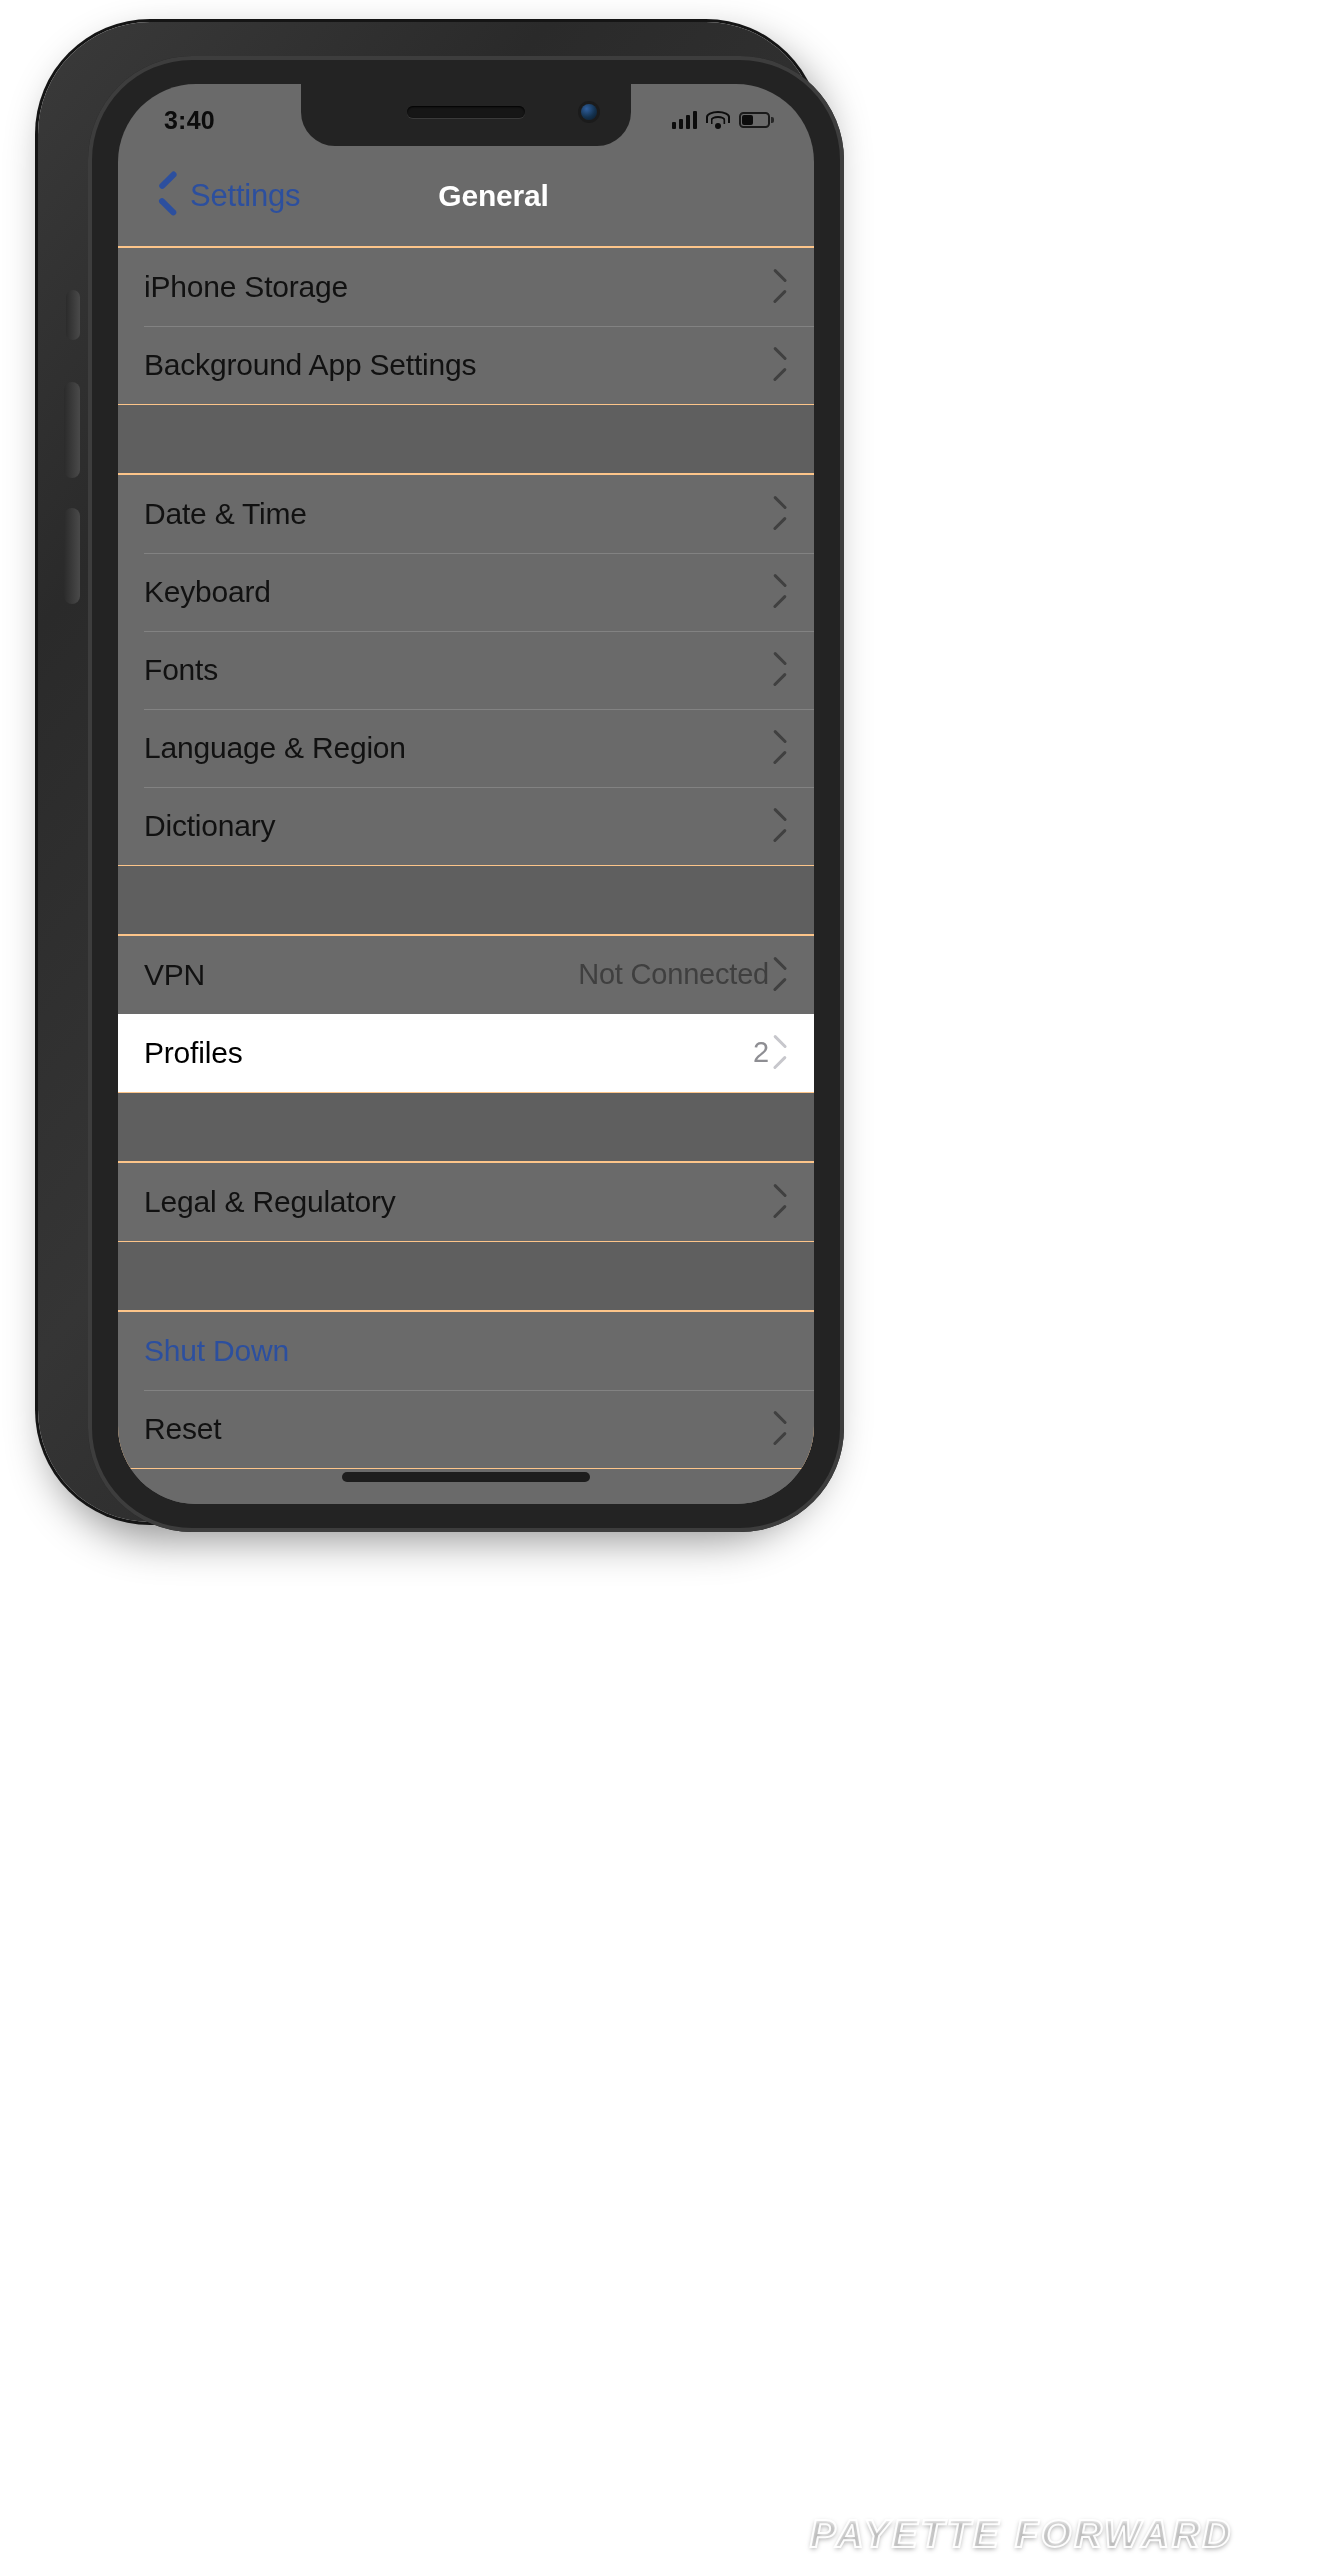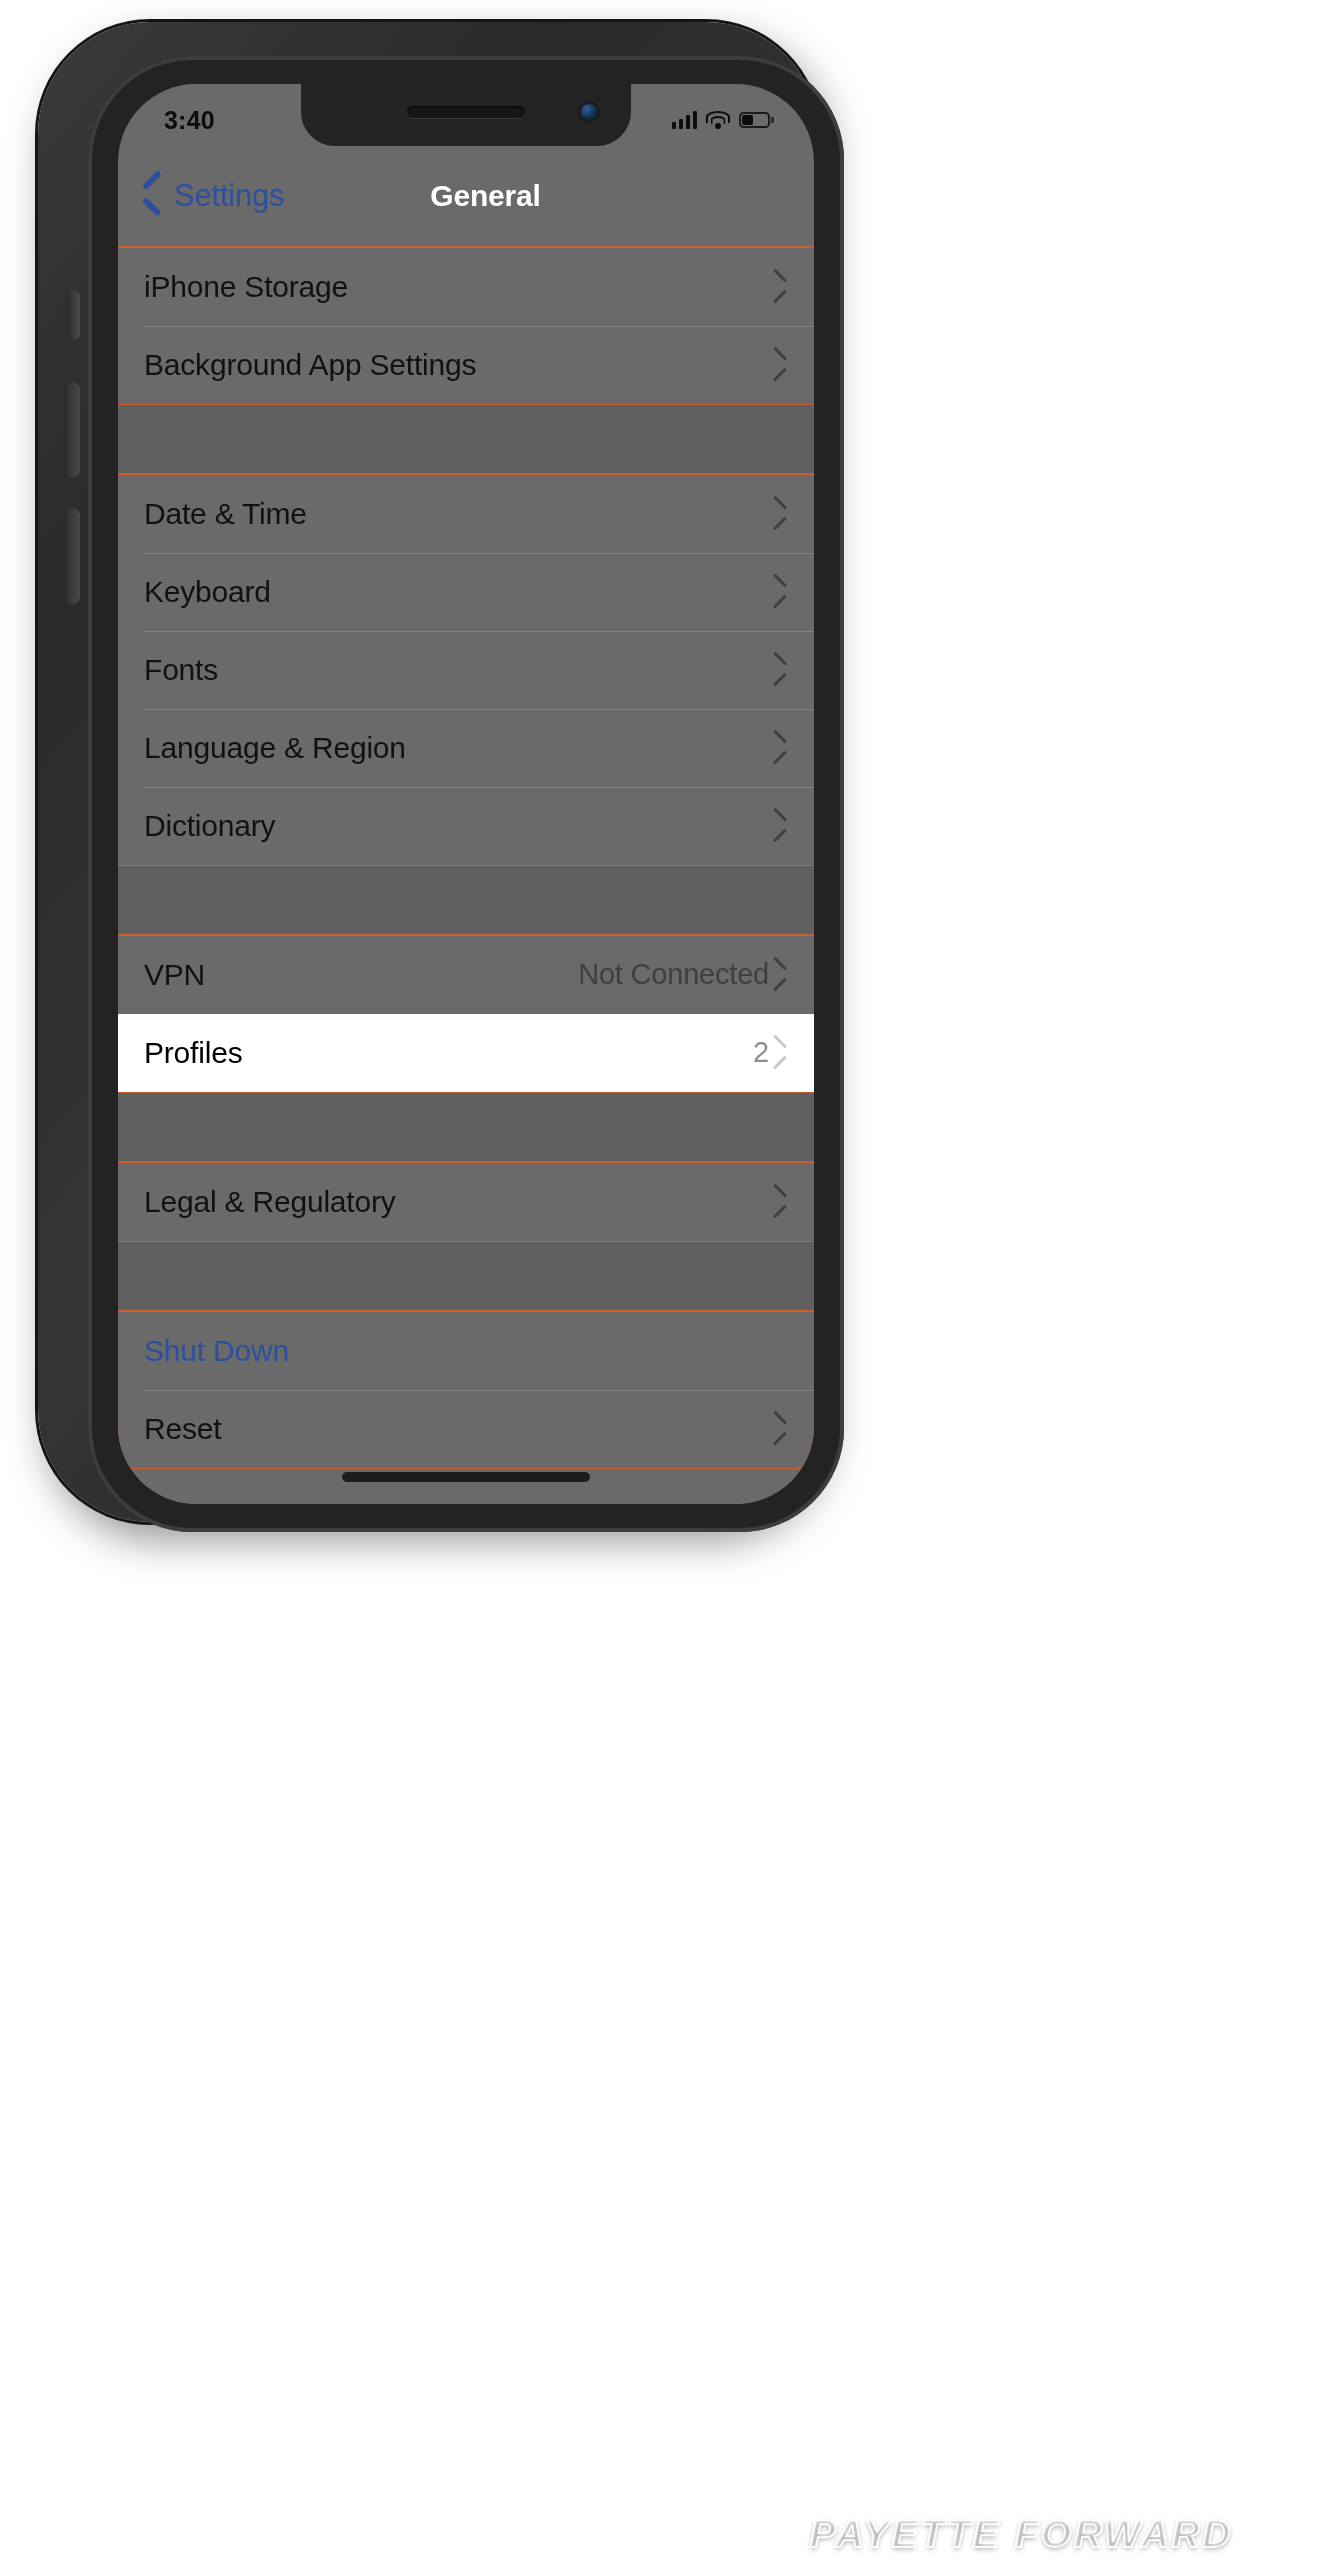--- a/index.html
+++ b/index.html
@@ -131,21 +131,21 @@
     width:2.6px; height:6px; border-radius:0 2px 2px 0;
     background:rgba(12,12,12,0.7);
   }
   .battery .fill {
     position:absolute; left:2.6px; top:2.6px; bottom:2.6px;
     width:11px; border-radius:2px; background:#0c0c0c;
   }
 
   
   .navbar {
-    position:absolute; left:0; right:0; top:62px; height:100px;
+    position:absolute; left:16px; right:0; top:62px; height:100px;
     z-index:25;
     display:flex; align-items:center;
   }
   .nav-back {
     display:flex; align-items:center; gap:12px;
     margin-left:22px;
   }
   .chev-back {
     width:22px; height:38px; position:relative;
   }
@@ -166,21 +166,21 @@
     pointer-events:none;
     margin-left:39px;
   }
 
   
   .list-area {
     position:absolute; left:0; right:0; top:162px; bottom:0;
     background:#6a6a6a;
     z-index:10;
   }
-  .group { background:#c2410c; }
+  .group { background:#fdba74; }
   .gap {
     height:68px; background:#5f5f5f;
   }
   .row {
     position:relative;
     height:78px;
     display:flex; align-items:center;
     padding:0 24px 0 26px;
     background:#6a6a6a;
   }

